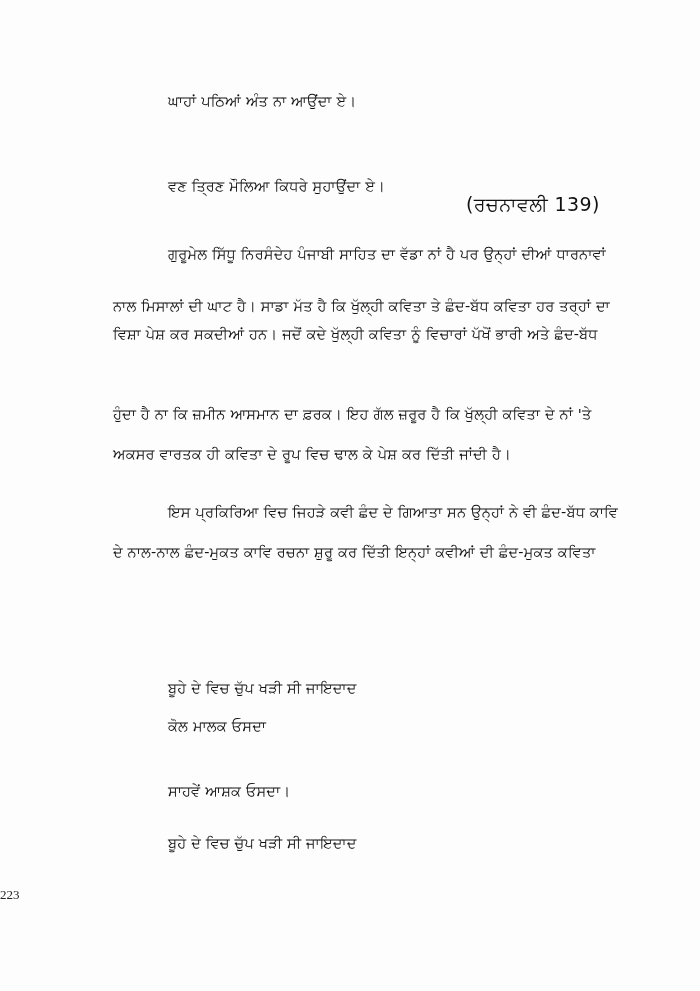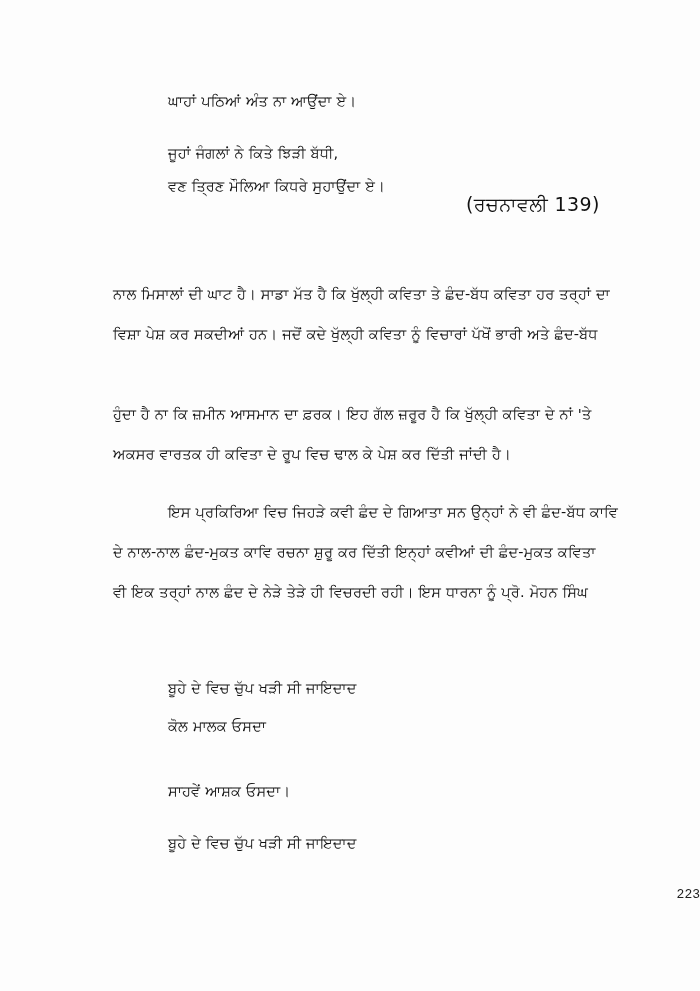--- a/index.html
+++ b/index.html
@@ -39,44 +39,43 @@
       white-space: nowrap;
       font-size: 19px;
       line-height: 20px;
       letter-spacing: 0.4px;
     }
     .page-number {
       position: absolute;
       left: 0;
       width: 700px;
       top: 887px;
-      text-align: right;
-      font-family: Liberation Mono, monospace;
+      text-align: left;
+      font-family: Liberation Serif, serif;
       font-size: 13px;
       color: #222;
     }
   </style>
 </head>
 <body>
 
 <div class="page">
 
   <div class="line verse" style="top:91px">ਘਾਹਾਂ ਪਠਿਆਂ ਅੰਤ ਨਾ ਆਉਂਦਾ ਏ।</div>
-  <div class="line verse" style="top:143px">ਜੂਹਾਂ ਜੰਗਲਾਂ ਨੇ ਕਿਤੇ ਝਿੜੀ ਬੱਧੀ,</div>
   <div class="line verse" style="top:176px">ਵਣ ਤ੍ਰਿਣ ਮੌਲਿਆ ਕਿਧਰੇ ਸੁਹਾਉਂਦਾ ਏ।</div>
   <div class="citation" style="top:194px">(ਰਚਨਾਵਲੀ 139)</div>
 
-  <div class="line para" style="top:284px">ਨਾਲ ਮਿਸਾਲਾਂ ਦੀ ਘਾਟ ਹੈ। ਸਾਡਾ ਮੱਤ ਹੈ ਕਿ ਖੁੱਲ੍ਹੀ ਕਵਿਤਾ ਤੇ ਛੰਦ-ਬੱਧ ਕਵਿਤਾ ਹਰ ਤਰ੍ਹਾਂ ਦਾ</div>
+  <div class="line para-first" style="top:244px">ਗੁਰੂਮੇਲ ਸਿੱਧੂ ਨਿਰਸੰਦੇਹ ਪੰਜਾਬੀ ਸਾਹਿਤ ਦਾ ਵੱਡਾ ਨਾਂ ਹੈ ਪਰ ਉਨ੍ਹਾਂ ਦੀਆਂ ਧਾਰਨਾਵਾਂ</div>
+  <div class="line para" style="top:296px">ਨਾਲ ਮਿਸਾਲਾਂ ਦੀ ਘਾਟ ਹੈ। ਸਾਡਾ ਮੱਤ ਹੈ ਕਿ ਖੁੱਲ੍ਹੀ ਕਵਿਤਾ ਤੇ ਛੰਦ-ਬੱਧ ਕਵਿਤਾ ਹਰ ਤਰ੍ਹਾਂ ਦਾ</div>
   <div class="line para" style="top:324px">ਵਿਸ਼ਾ ਪੇਸ਼ ਕਰ ਸਕਦੀਆਂ ਹਨ। ਜਦੋਂ ਕਦੇ ਖੁੱਲ੍ਹੀ ਕਵਿਤਾ ਨੂੰ ਵਿਚਾਰਾਂ ਪੱਖੋਂ ਭਾਰੀ ਅਤੇ ਛੰਦ-ਬੱਧ</div>
   <div class="line para" style="top:404px">ਹੁੰਦਾ ਹੈ ਨਾ ਕਿ ਜ਼ਮੀਨ ਆਸਮਾਨ ਦਾ ਫ਼ਰਕ। ਇਹ ਗੱਲ ਜ਼ਰੂਰ ਹੈ ਕਿ ਖੁੱਲ੍ਹੀ ਕਵਿਤਾ ਦੇ ਨਾਂ 'ਤੇ</div>
   <div class="line para-first" style="top:502px">ਇਸ ਪ੍ਰਕਿਰਿਆ ਵਿਚ ਜਿਹੜੇ ਕਵੀ ਛੰਦ ਦੇ ਗਿਆਤਾ ਸਨ ਉਨ੍ਹਾਂ ਨੇ ਵੀ ਛੰਦ-ਬੱਧ ਕਾਵਿ</div>
 
   <div class="line para" style="top:444px">ਅਕਸਰ ਵਾਰਤਕ ਹੀ ਕਵਿਤਾ ਦੇ ਰੂਪ ਵਿਚ ਢਾਲ ਕੇ ਪੇਸ਼ ਕਰ ਦਿੱਤੀ ਜਾਂਦੀ ਹੈ।</div>
   <div class="line para" style="top:542px">ਦੇ ਨਾਲ-ਨਾਲ ਛੰਦ-ਮੁਕਤ ਕਾਵਿ ਰਚਨਾ ਸ਼ੁਰੂ ਕਰ ਦਿੱਤੀ ਇਨ੍ਹਾਂ ਕਵੀਆਂ ਦੀ ਛੰਦ-ਮੁਕਤ ਕਵਿਤਾ</div>
-  <div class="line para" style="top:582px">ਵੀ ਇਕ ਤਰ੍ਹਾਂ ਨਾਲ ਛੰਦ ਦੇ ਨੇੜੇ ਤੇੜੇ ਹੀ ਵਿਚਰਦੀ ਰਹੀ। ਇਸ ਧਾਰਨਾ ਨੂੰ ਪ੍ਰੋ. ਮੋਹਨ ਸਿੰਘ</div>
 
   <div class="line verse" style="top:678px">ਬੂਹੇ ਦੇ ਵਿਚ ਚੁੱਪ ਖੜੀ ਸੀ ਜਾਇਦਾਦ</div>
   <div class="line verse" style="top:716px">ਕੋਲ ਮਾਲਕ ਓਸਦਾ</div>
   <div class="line verse" style="top:781px">ਸਾਹਵੇਂ ਆਸ਼ਕ ਓਸਦਾ।</div>
   <div class="line verse" style="top:833px">ਬੂਹੇ ਦੇ ਵਿਚ ਚੁੱਪ ਖੜੀ ਸੀ ਜਾਇਦਾਦ</div>
 
   <div class="page-number">223</div>
 </div>
 
 </body></html>

